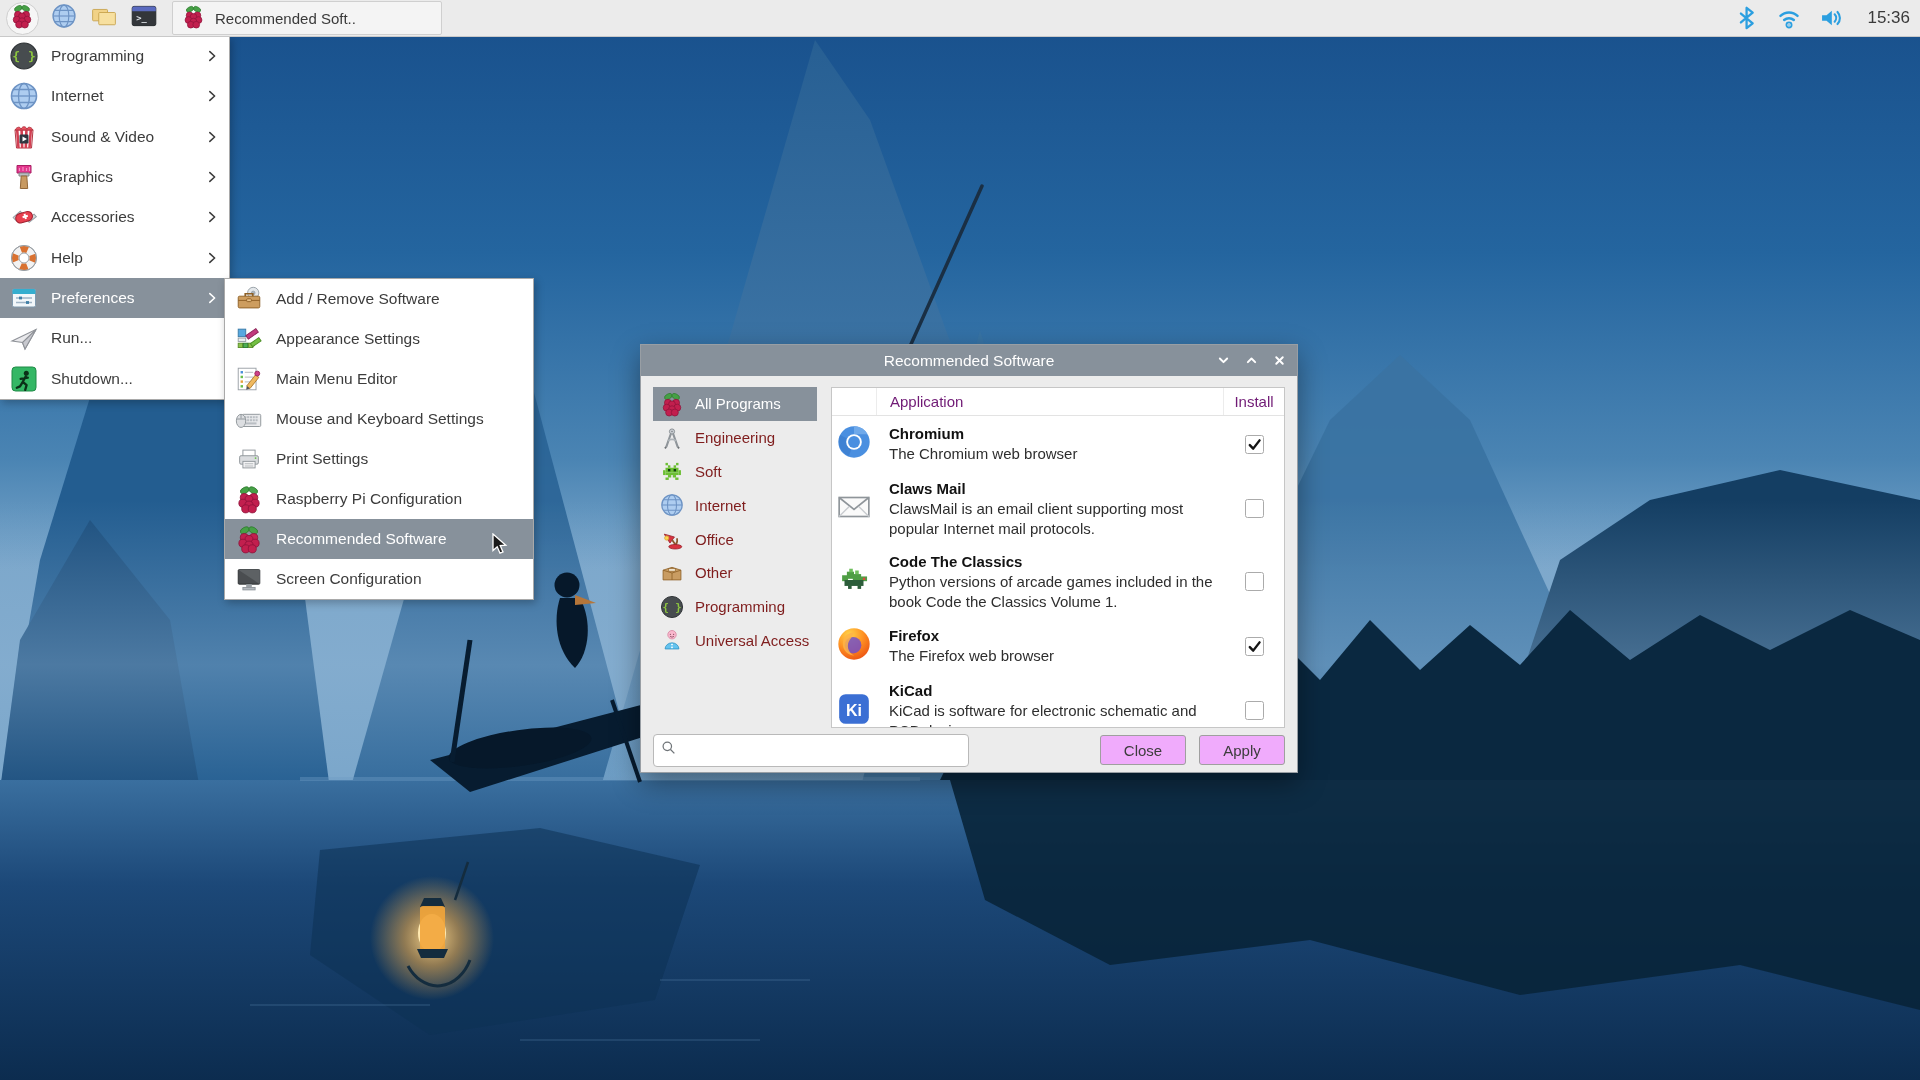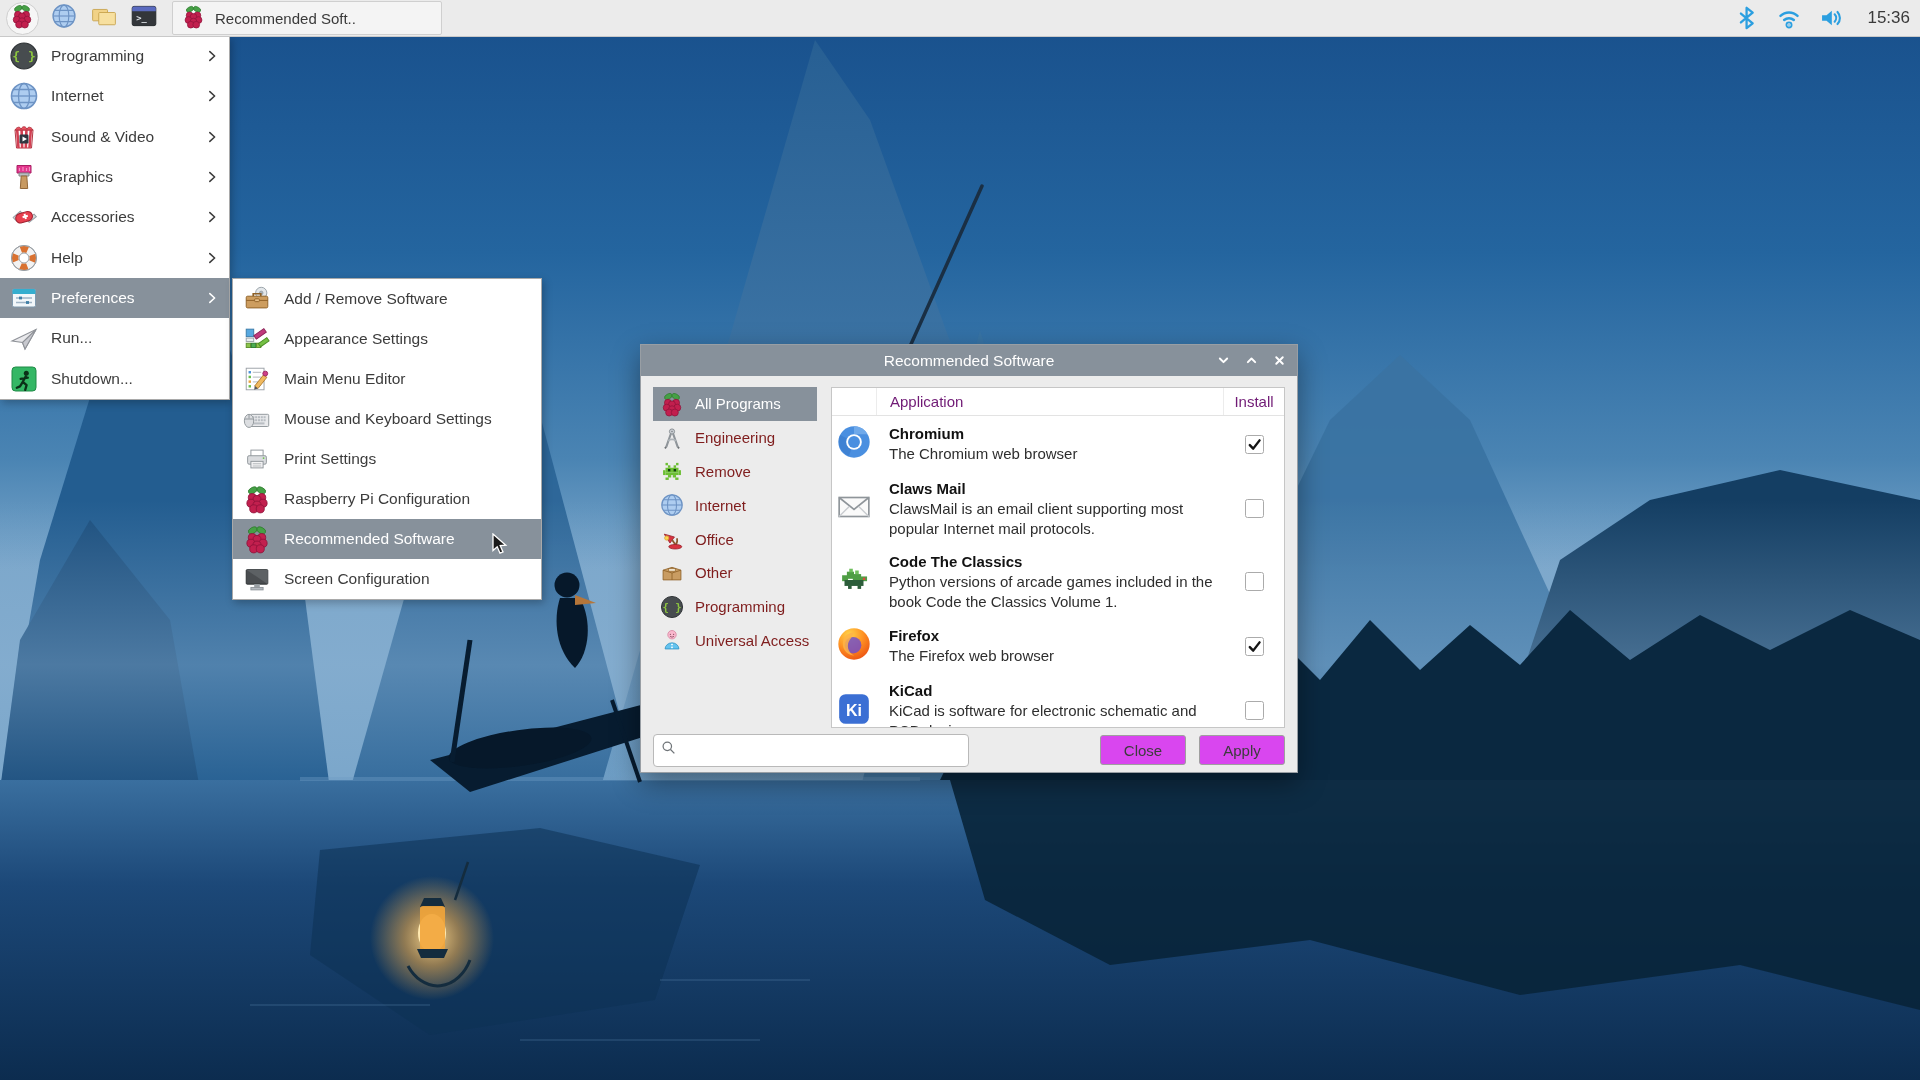--- a/index.html
+++ b/index.html
@@ -28,21 +28,21 @@
   #app-menu{position:absolute;top:36px;left:0;width:229px;background:#ffffff;z-index:40;
             border-right:1px solid #a9a9a9;border-bottom:1px solid #a9a9a9;box-shadow:2px 3px 8px rgba(0,0,0,.25);}
   .menu-item{height:40.3px;display:flex;align-items:center;gap:11px;padding:0 10px 0 7px;color:#3c3c3c;}
   .menu-item .mi-icon{width:33px;height:33px;flex:0 0 auto;display:flex;align-items:center;justify-content:center;}
   .menu-item .mi-icon svg{width:32px;height:32px;}
   .menu-item .mi-label{font-size:15.5px;flex:1;white-space:nowrap;overflow:hidden;}
   .menu-item .mi-arrow{width:14px;height:14px;display:flex;}
   .menu-item .mi-arrow svg{width:14px;height:14px;}
   .menu-item.highlight{background:#87919b;color:#ffffff;}
   
-  #sub-menu{position:absolute;top:278px;left:232px;width:308px;background:#ffffff;z-index:45;
+  #sub-menu{position:absolute;top:278px;left:224px;width:308px;background:#ffffff;z-index:45;
             border:1px solid #a9a9a9;box-shadow:2px 3px 8px rgba(0,0,0,.25);}
   #sub-menu .menu-item{height:40px;}
   #sub-menu .mi-icon svg{width:30px;height:30px;}
   
   #dialog{position:absolute;left:640px;top:344px;width:658px;height:429px;background:#ececec;
           border:1px solid #989ea4;box-shadow:0 10px 26px rgba(0,0,0,.4);z-index:60;box-sizing:border-box;}
   #titlebar{height:31px;background:#87919b;display:flex;align-items:center;position:relative;}
   #title{position:absolute;left:0;right:0;text-align:center;color:#fff;font-size:15.5px;}
   #controls{margin-left:auto;display:flex;gap:13px;padding-right:10px;position:relative;z-index:2;}
   #controls .wc{width:15px;height:15px;display:flex;align-items:center;justify-content:center;}
@@ -70,21 +70,21 @@
   .checkbox{width:17px;height:17px;background:#fff;border:1px solid #ababab;border-radius:2.5px;
             display:flex;align-items:center;justify-content:center;}
   .checkbox svg{width:15px;height:15px;}
   #dlg-bottom{position:absolute;left:0;right:0;bottom:0;height:44px;display:flex;align-items:center;
               padding:0 12px;gap:13px;}
   #search-box{width:316px;height:33px;background:#fff;border:1px solid #b9b9b9;border-radius:4px;
               display:flex;align-items:center;box-sizing:border-box;padding:0 6px;gap:4px;}
   #search-box svg{width:18px;height:18px;flex:0 0 auto;}
   #search-input{border:none;outline:none;flex:1;font-size:15px;font-family:"Liberation Sans",sans-serif;
                 background:transparent;color:#333;}
-  .dlg-btn{margin-left:0;width:86px;height:30px;background:#d946ef;border:1px solid #9f9f9f;border-radius:3px;
+  .dlg-btn{margin-left:0;width:86px;height:30px;background:#f0abfc;border:1px solid #9f9f9f;border-radius:3px;
            font-size:15px;color:#3c3c3c;font-family:"Liberation Sans",sans-serif;display:flex;
            align-items:center;justify-content:center;}
   #close-btn{margin-left:auto;}
   
   #cursor{position:absolute;left:492px;top:533px;width:22px;height:22px;z-index:100;}
 </style>
 </head>
 <body>
 
 <div id="screen">
@@ -579,21 +579,21 @@
                   <rect x="8" y="18" width="16" height="3"></rect>
                   <rect x="11" y="21" width="4" height="3"></rect>
                   <rect x="17" y="21" width="4" height="3"></rect>
                   <rect x="8" y="24" width="4" height="3"></rect>
                   <rect x="20" y="24" width="4" height="3"></rect>
                 </g>
                 <rect x="11" y="13.5" width="3" height="3" fill="#103d10"></rect>
                 <rect x="18" y="13.5" width="3" height="3" fill="#103d10"></rect>
               </svg>
             </span>
-    <span class="cat-label">Remove</span>
+    <span class="cat-label">Soft</span>
   </div>
           <div class="cat-item">
     <span class="cat-icon">
               <svg viewBox="0 0 32 32" xmlns="http://www.w3.org/2000/svg">
                 <circle cx="16" cy="16" r="12.5" fill="#aecdf0" stroke="#6d93c4" stroke-width="1.6"></circle>
                 <ellipse cx="16" cy="16" rx="5.5" ry="12.5" fill="none" stroke="#6d93c4" stroke-width="1.3"></ellipse>
                 <line x1="3.5" y1="16" x2="28.5" y2="16" stroke="#6d93c4" stroke-width="1.3"></line>
                 <path d="M5 9.5 H27 M5 22.5 H27" stroke="#6d93c4" stroke-width="1.3" fill="none"></path>
               </svg>
             </span>

